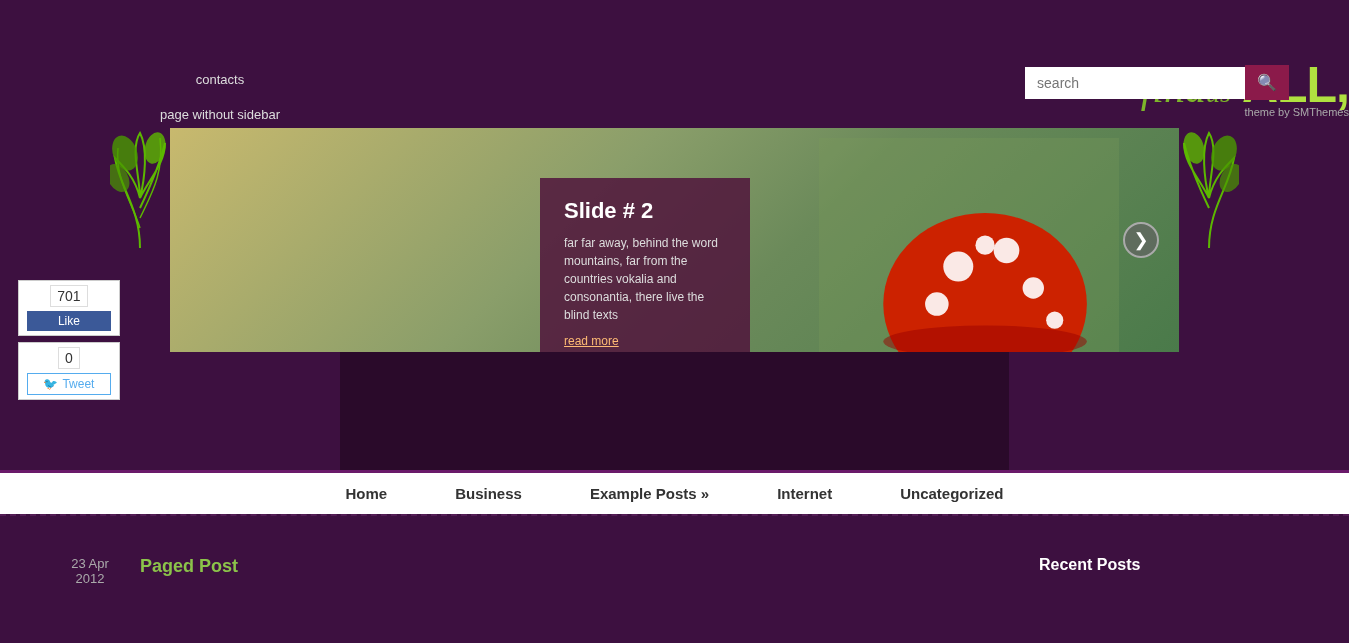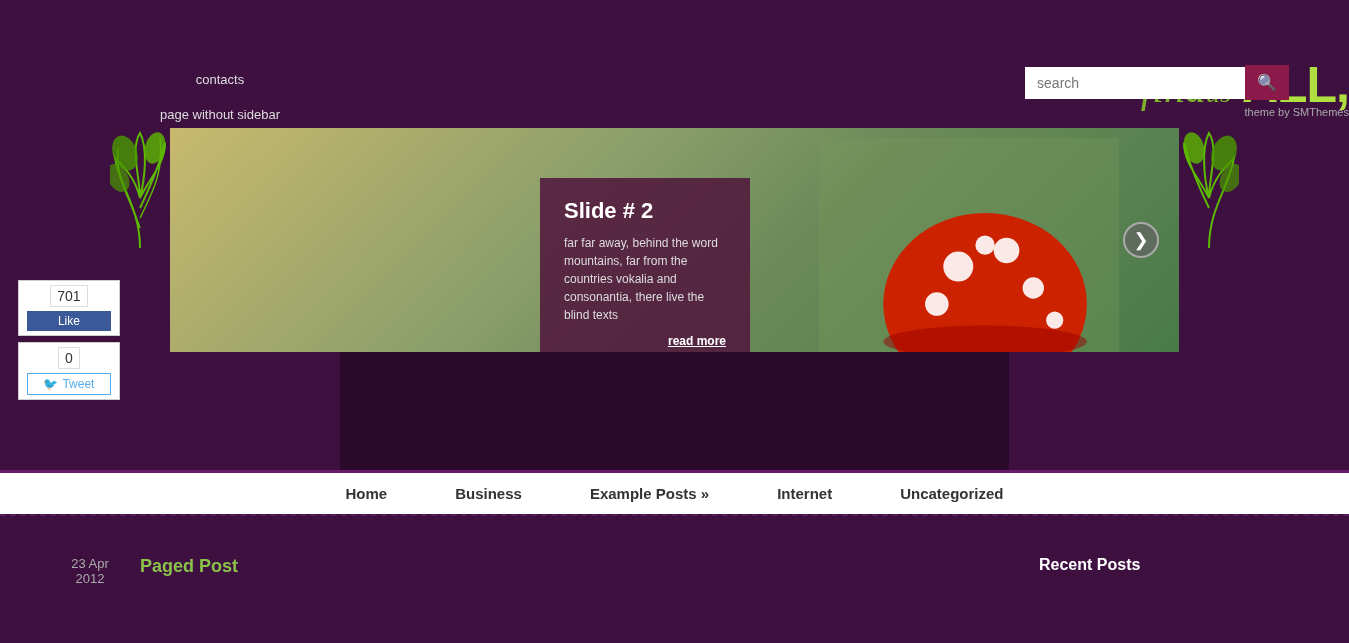--- a/index.html
+++ b/index.html
@@ -141,27 +141,26 @@
     }
 
     #slide-text {
       font-size: 12px;
       color: #ddd;
       line-height: 1.5;
       margin-bottom: 10px;
     }
 
     #slide-read-more {
-      color: #ffffff;
+      color: #fdba74;
       font-size: 12px;
       text-decoration: underline;
       cursor: pointer;
       display: block;
-      text-align: right;
-      font-weight: bold;
+      text-align: left;
     }
 
     
     #slider-next {
       position: absolute;
       right: 20px;
       top: 50%;
       transform: translateY(-50%);
       width: 36px;
       height: 36px;

